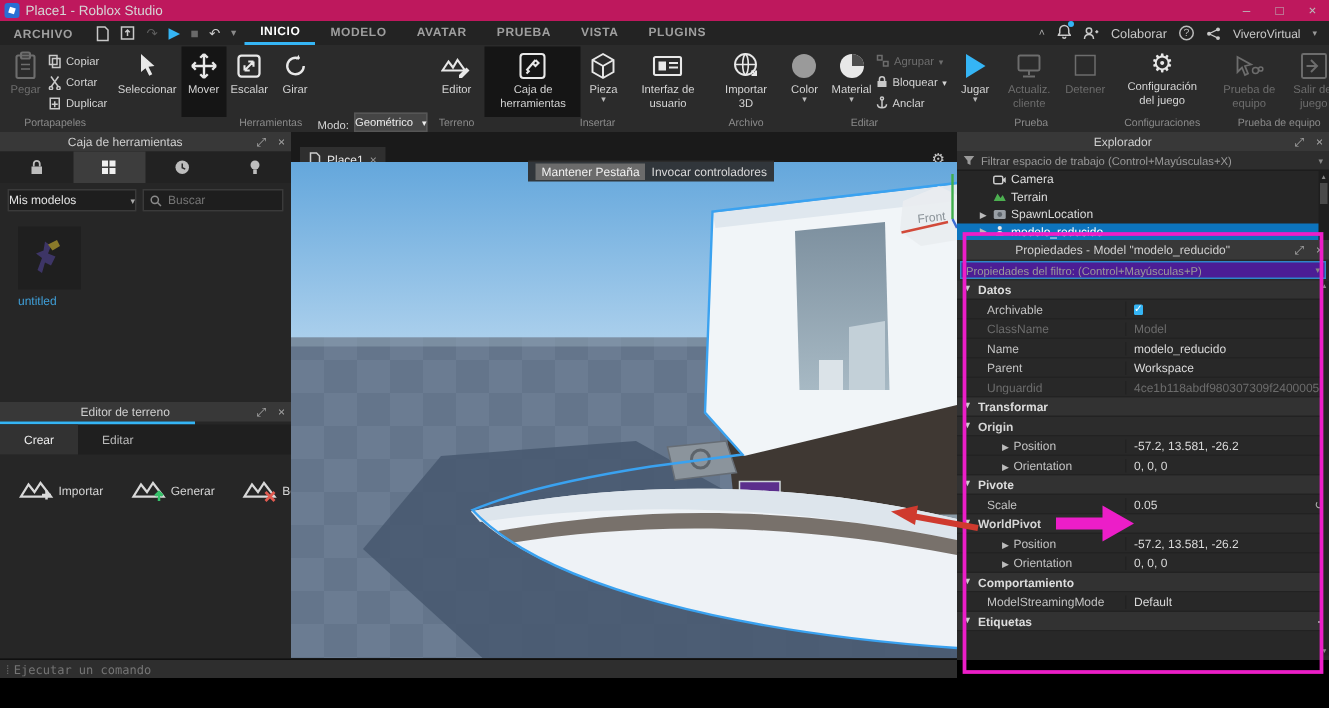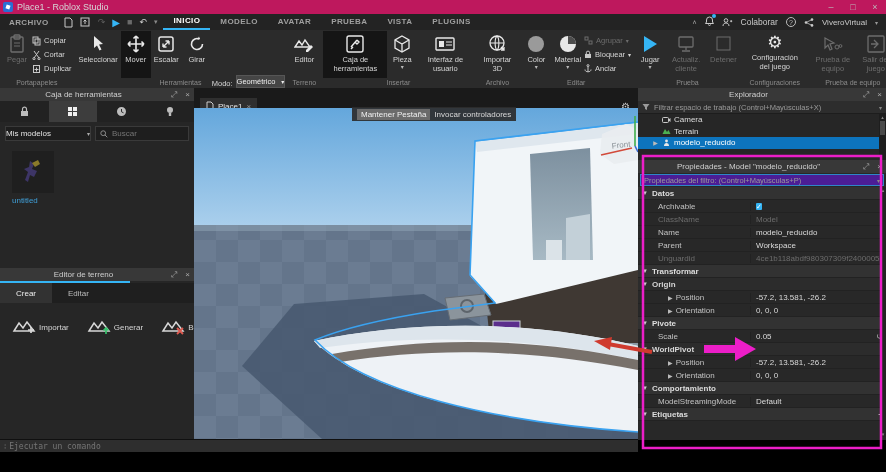--- a/index.html
+++ b/index.html
@@ -702,20 +702,28 @@
           </svg>
         <span>Camera</span>
       </div>
       <div class="erow">
         <span class="tw"></span>
         <svg width="9" height="8" viewBox="0 0 9 8">
             <path d="M0.5 7 3 2l2 3 1.5-2 2 4z" fill="#4caf50"></path>
           </svg>
         <span>Terrain</span>
       </div>
+      <div class="erow">
+        <span class="tw">▶</span>
+        <svg width="9" height="8" viewBox="0 0 9 8">
+            <rect x="0.5" y="1" width="8" height="6" rx="1" fill="#9aa0a6"></rect>
+            <circle cx="4.5" cy="4" r="1.6" fill="#5d646b"></circle>
+          </svg>
+        <span>SpawnLocation</span>
+      </div>
       <div class="erow sel">
         <span class="tw">▶</span>
         <svg width="9" height="8" viewBox="0 0 9 8">
             <circle cx="4.5" cy="2" r="1.4" fill="#e8e8e8"></circle>
             <path d="M2 7c0-2 1-3 2.5-3S7 5 7 7z" fill="#e8e8e8"></path>
           </svg>
         <span>modelo_reducido</span>
       </div>
       <div class="scrollcol">
         <span>▴</span>

